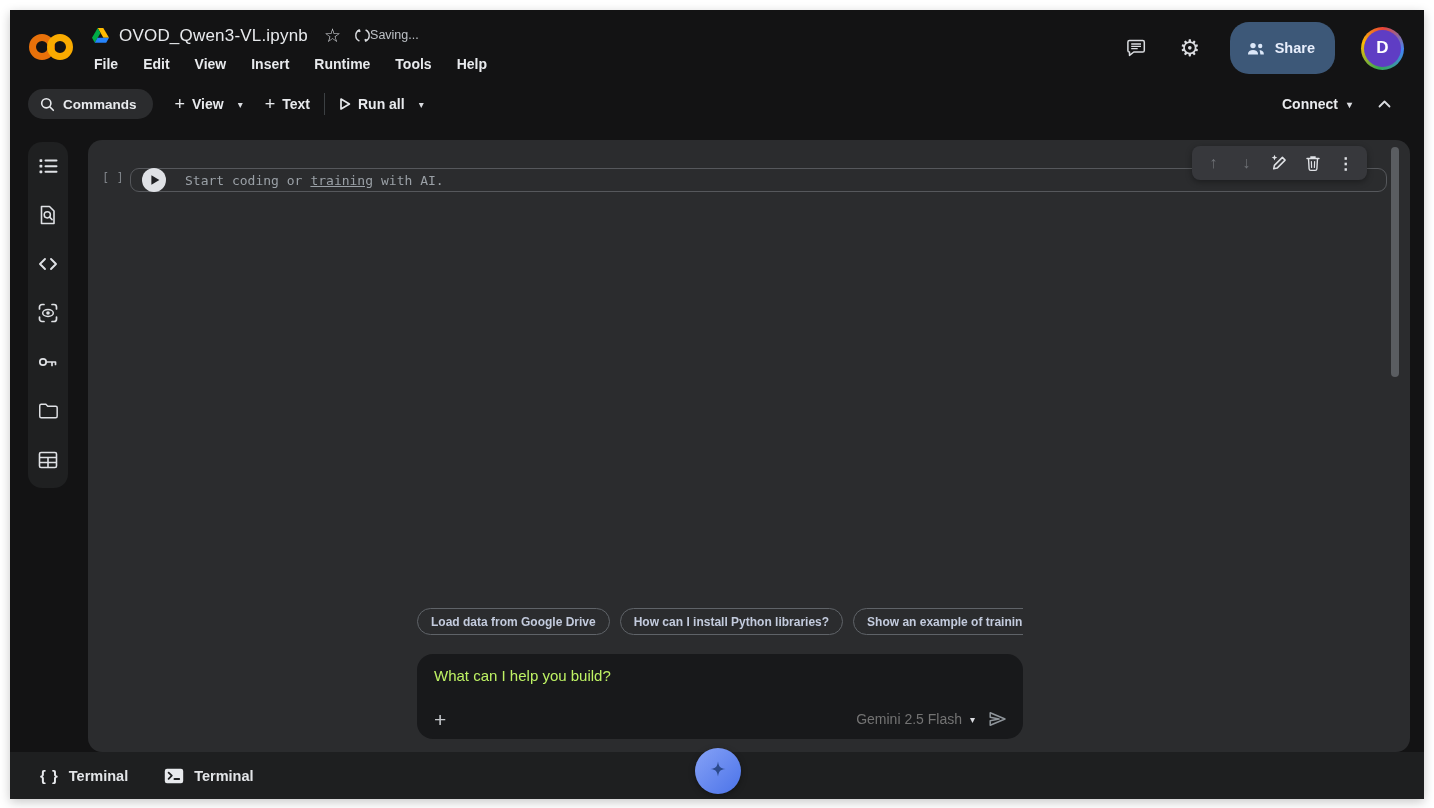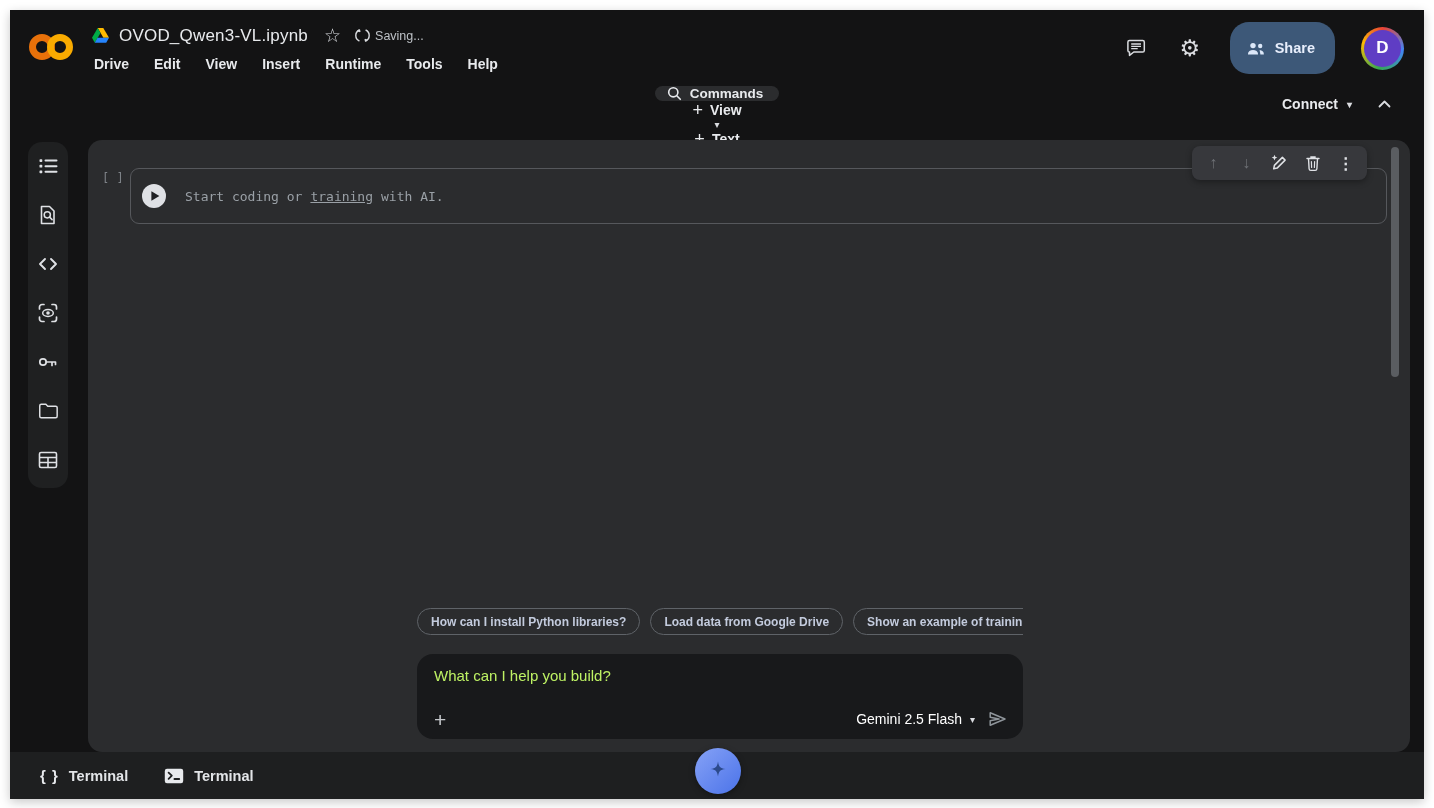--- a/index.html
+++ b/index.html
@@ -7,57 +7,57 @@
   .stage { position:relative; width:1434px; height:808px; background:#fff; }
   .app { position:absolute; left:10px; top:10px; width:1414px; height:789px; background:#131314;
          border-radius:0; overflow:hidden; box-shadow:0 3px 10px rgba(0,0,0,.22); }
 
   
   .header { position:absolute; left:0; top:0; width:100%; height:76px; }
   .logo { position:absolute; left:18px; top:22px; width:46px; height:30px; }
   .title-row { position:absolute; left:82px; top:14px; display:flex; align-items:center; gap:10px; }
   .filename { color:#e8eaed; font-size:17px; letter-spacing:.2px; }
   .star { color:#dadce0; font-size:19px; margin-left:6px; cursor:pointer; }
-  .saving { display:flex; align-items:center; gap:5px; margin-left:4px; }
+  .saving { display:flex; align-items:flex-start; margin-left:4px; }
   .saving-text { color:#bdc1c6; font-size:12.5px; }
   .menu-row { position:absolute; left:84px; top:46px; display:flex; gap:25px; }
   .menu-item { color:#e8eaed; font-size:14px; font-weight:600; cursor:pointer; }
   .header-right { position:absolute; right:20px; top:0; height:76px; display:flex; align-items:center; gap:26px; }
   .hicon { display:flex; align-items:center; justify-content:center; width:28px; height:28px; cursor:pointer; }
   .gear-glyph { font-size:23px; color:#dadce0; line-height:1; }
   .share-btn { display:flex; align-items:center; gap:9px; height:52px; padding:0 20px 0 16px;
                background:#3d5878; border-radius:19px; cursor:pointer; }
   .share-label { color:#e8eefc; font-size:14.5px; font-weight:600; }
   .avatar-ring { width:43px; height:43px; border-radius:50%; padding:3px; cursor:pointer;
     background:conic-gradient(from 0deg,#ea4335,#4285f4 95deg,#34a853 190deg,#fbbc04 285deg,#ea4335 360deg); }
   .avatar-core { width:100%; height:100%; border-radius:50%; background:#5f3dc4;
     display:flex; align-items:center; justify-content:center; color:#fff; font-size:17px; font-weight:600; }
 
   
-  .toolbar { position:absolute; left:0; top:76px; width:100%; height:36px; display:flex; align-items:center; padding:0 18px;flex-direction:column; }
+  .toolbar { position:absolute; left:0; top:76px; width:100%; height:36px; display:flex; align-items:center; padding:0 18px; }
   .commands-pill { display:flex; align-items:center; gap:8px; height:30px; padding:0 16px 0 12px;
                    background:#2b2c2e; border-radius:15px; cursor:pointer; }
   .commands-label { color:#e8eaed; font-size:13.5px; font-weight:600; }
   .tb-btn { display:flex; align-items:center; gap:7px; color:#e8eaed; font-size:14px; font-weight:600; cursor:pointer; }
   .tb-plus { font-size:18px; font-weight:400; color:#e8eaed; line-height:1; }
   .caret { font-size:10px; color:#dadce0; }
   .tb-sep { width:1px; height:22px; background:#3c4043; margin:0 14px; }
   .toolbar .gap { width:22px; }
   .toolbar-right { position:absolute; right:28px; top:0; height:36px; display:flex; align-items:center; gap:20px; }
   .connect-btn { display:flex; align-items:center; gap:9px; color:#e8eaed; font-size:14px; font-weight:600; cursor:pointer; }
   .collapse-btn { display:flex; align-items:center; justify-content:center; width:24px; height:24px; cursor:pointer; }
 
   
   .sidebar { position:absolute; left:18px; top:132px; width:40px; height:346px; background:#1f2021;
              border-radius:14px; display:flex; flex-direction:column; align-items:center; padding-top:13px; gap:27px; }
   .side-icon { width:22px; height:22px; display:flex; align-items:center; justify-content:center; cursor:pointer; }
 
   .notebook { position:absolute; left:78px; top:130px; width:1322px; height:612px; background:#2b2c2e; border-radius:14px; }
   .cell-marker { position:absolute; left:14px; top:31px; font-family:"DejaVu Sans Mono", monospace; font-size:12px; color:#7d8287; }
-  .cell { position:absolute; left:42px; top:28px; width:1257px; height:56px; border:1px solid #56585c;
+  .cell { position:absolute; left:42px; top:28px; width:1257px; height:24px; border:1px solid #56585c;
           border-radius:9px; display:flex; align-items:center; padding-left:11px; gap:19px; }
   .play-btn { width:24px; height:24px; border-radius:50%; background:#dfe1e5; display:flex; align-items:center; justify-content:center; cursor:pointer; flex:none; }
   .cell-placeholder { display:flex; gap:8px; font-family:"DejaVu Sans Mono", monospace; font-size:13px; color:#9aa0a6; }
   .gen-link { text-decoration:underline; cursor:pointer; }
   .cell-toolbar { position:absolute; left:1104px; top:6px; width:175px; height:34px; background:#37383c;
                   border-radius:8px; box-shadow:0 2px 6px rgba(0,0,0,.35); display:flex; align-items:center;
                   justify-content:space-evenly; }
   .ct-icon { display:flex; align-items:center; justify-content:center; width:24px; height:24px; cursor:pointer; }
   .ct-arrow { font-size:16px; color:#6e7176; }
   .ct-dots { font-size:16px; color:#dfe1e5; font-weight:600; }
@@ -66,21 +66,21 @@
   
   .chips-row { position:absolute; left:329px; top:468px; width:606px; height:28px; display:flex; gap:10px; overflow:hidden; }
   .chip { flex:none; height:27px; border:1px solid #5f6368; border-radius:14px; padding:0 13px;
           display:flex; align-items:center; font-size:12px; font-weight:700; color:#c3cbdd; white-space:nowrap; cursor:pointer; }
   .chat-card { position:absolute; left:329px; top:514px; width:606px; height:85px; background:#18191b; border-radius:16px; cursor:text; }
   .chat-placeholder { position:absolute; left:17px; top:13px; font-size:15px; color:#bef264; }
   .chat-bottom { position:absolute; left:17px; right:13px; bottom:9px; display:flex; align-items:center; justify-content:space-between; }
   .chat-plus { font-size:21px; color:#c4c7cb; line-height:1; cursor:pointer; }
   .chat-right { display:flex; align-items:center; gap:9px; }
   .model-select { display:flex; align-items:center; gap:8px; cursor:pointer; }
-  .model-label { color:#ffffff; font-size:14px; }
+  .model-label { color:#737373; font-size:14px; }
   .send-btn { display:flex; align-items:center; justify-content:center; width:26px; height:22px; cursor:pointer; }
 
   
   .statusbar { position:absolute; left:0; top:742px; width:100%; height:47px; background:#1e1f20;
                display:flex; align-items:center; padding-left:30px; gap:36px; }
   .sb-item { display:flex; align-items:center; gap:10px; cursor:pointer; }
   .sb-label { color:#e3e5e8; font-size:14.5px; font-weight:600; }
   .braces-glyph { color:#e8eaed; font-size:15px; font-weight:700; letter-spacing:1px; }
   .spark-btn { position:absolute; left:685px; top:738px; width:46px; height:46px; border-radius:50%;
                background:linear-gradient(135deg,#86a2f6,#4b73e9); display:flex; align-items:center; justify-content:center;
@@ -112,21 +112,21 @@
           <path d="M4.4 13A6 6 0 0 1 4.4 2" fill="none" stroke="#dadce0" stroke-width="1.4"></path>
           <path d="M2.7 3.4L4.4 2l.5 2" fill="none" stroke="#dadce0" stroke-width="1.4" stroke-linejoin="round"></path>
           <path d="M10.6 2a6 6 0 0 1 0 11" fill="none" stroke="#dadce0" stroke-width="1.4"></path>
           <path d="M12.3 11.6L10.6 13l-.5-2" fill="none" stroke="#dadce0" stroke-width="1.4" stroke-linejoin="round"></path>
         </svg>
         <span class="saving-text">Saving...</span>
       </span>
     </div>
 
     <div class="menu-row">
-      <span class="menu-item">Drive</span>
+      <span class="menu-item">File</span>
       <span class="menu-item">Edit</span>
       <span class="menu-item">View</span>
       <span class="menu-item">Insert</span>
       <span class="menu-item">Runtime</span>
       <span class="menu-item">Tools</span>
       <span class="menu-item">Help</span>
     </div>
 
     <div class="header-right">
       <span class="hicon">
@@ -280,22 +280,22 @@
         </svg>
       </span>
       <span class="ct-icon">
         <span class="ct-dots">⋮</span>
       </span>
     </div>
 
     <div class="scroll-thumb"></div>
 
     <div class="chips-row">
+      <span class="chip">Load data from Google Drive</span>
       <span class="chip">How can I install Python libraries?</span>
-      <span class="chip">Load data from Google Drive</span>
       <span class="chip">Show an example of training a</span>
     </div>
 
     <div class="chat-card">
       <div class="chat-placeholder">What can I help you build?</div>
       <div class="chat-bottom">
         <span class="chat-plus">+</span>
         <span class="chat-right">
           <span class="model-select">
             <span class="model-label">Gemini 2.5 Flash</span>

